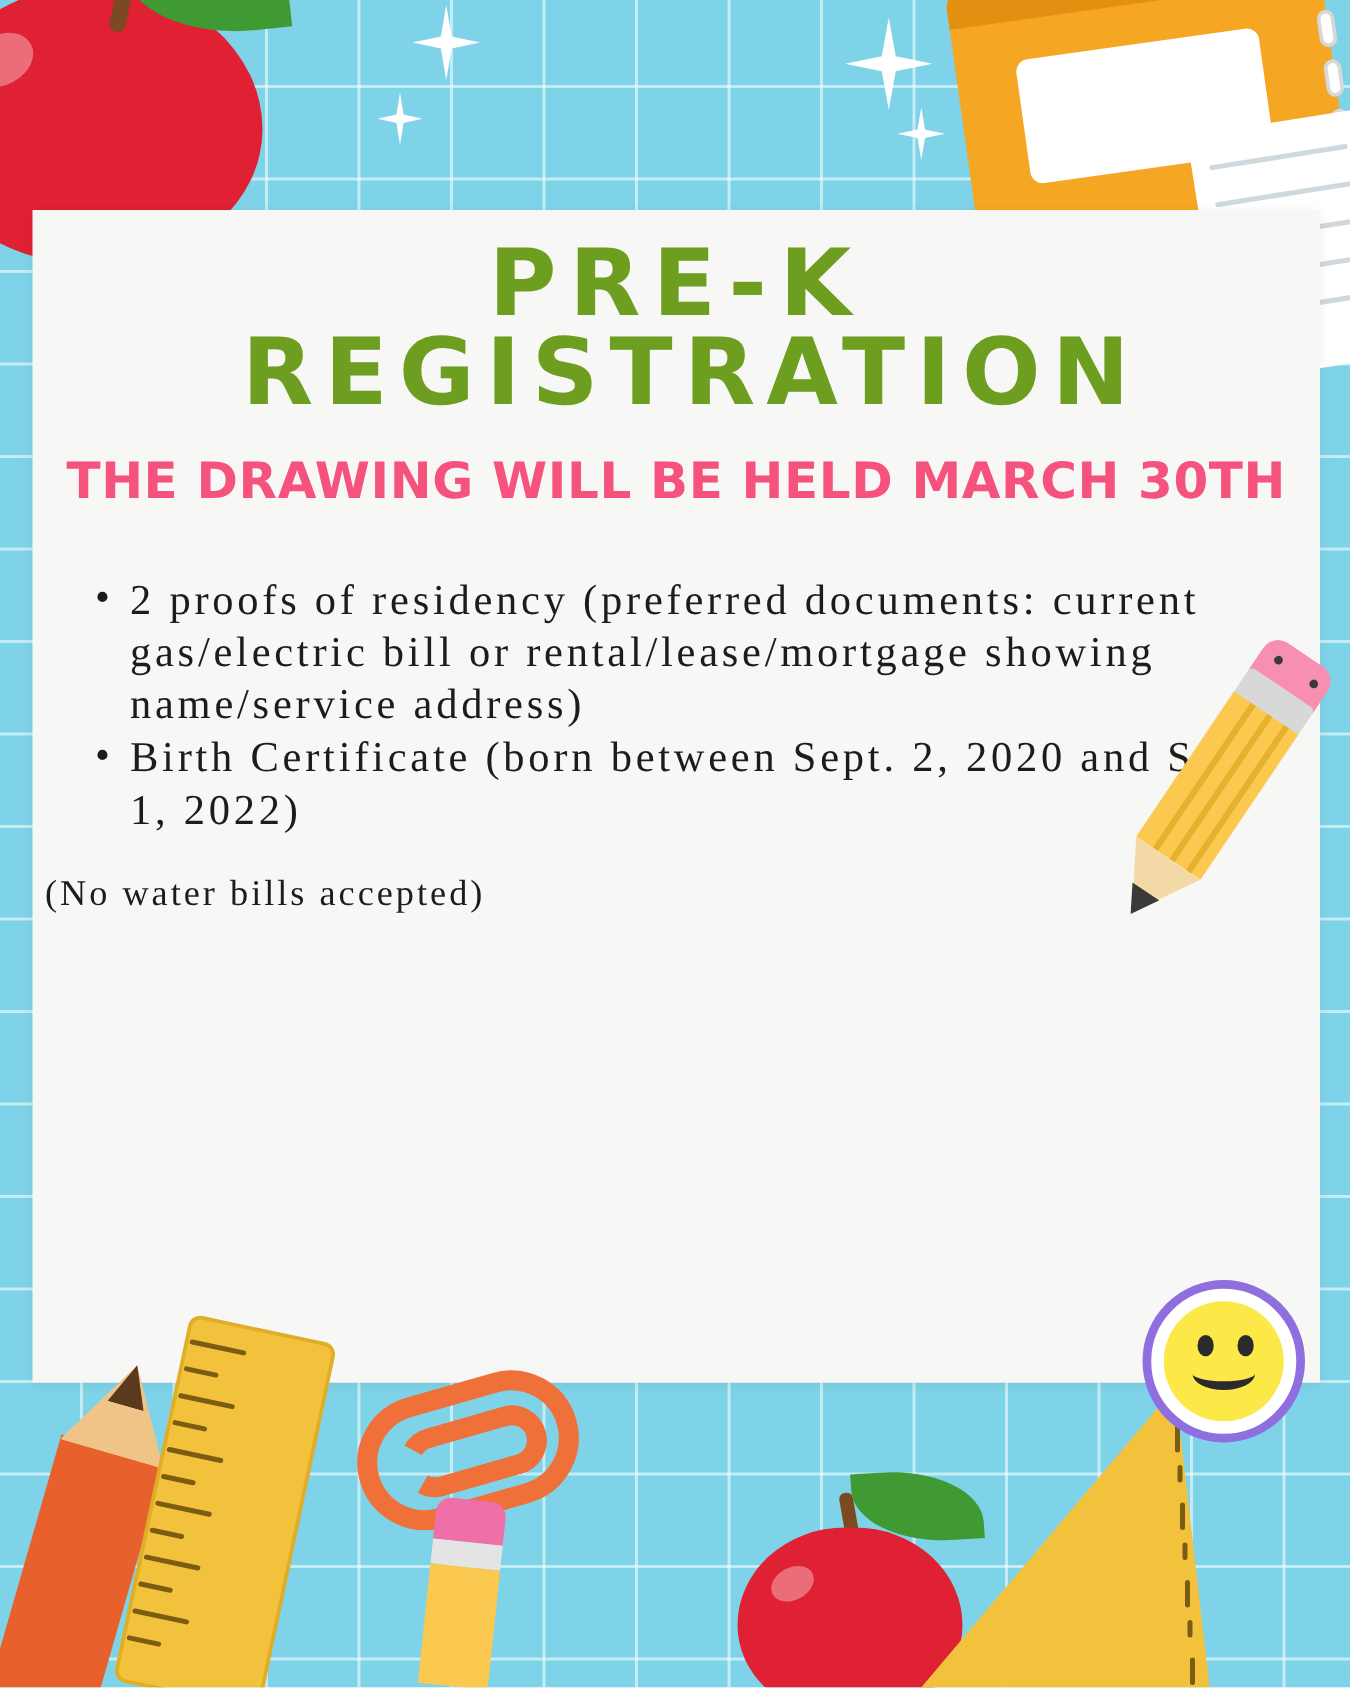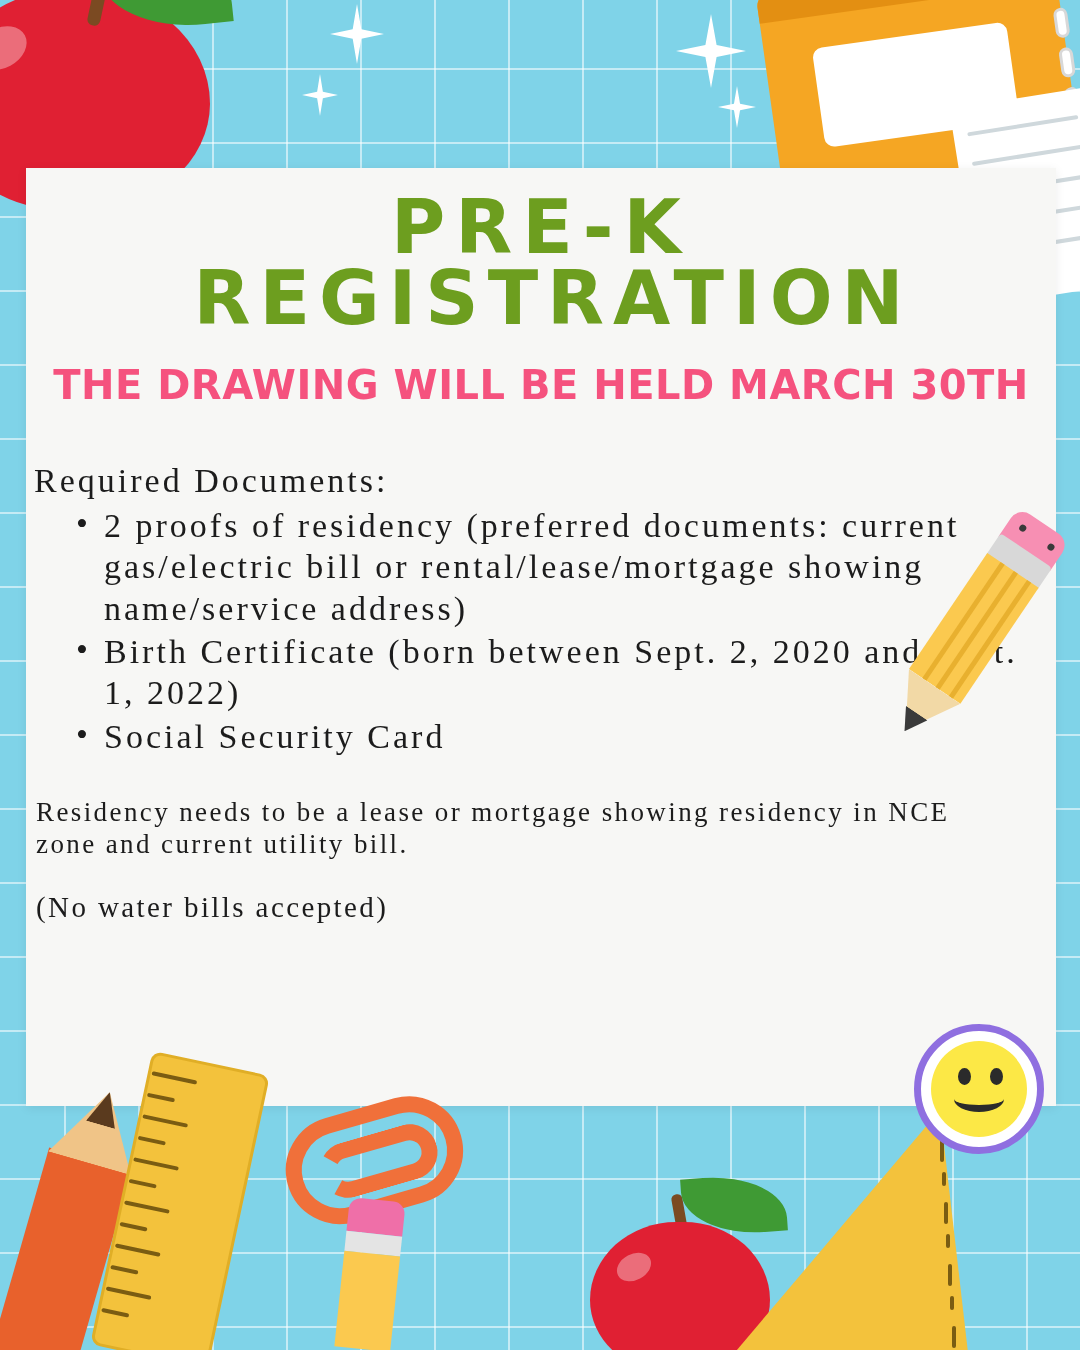--- a/index.html
+++ b/index.html
@@ -381,29 +381,26 @@
   <div id="paper">
     <div id="paper-torn-bottom"></div>
 
     <div class="h-title" id="title-line1">PRE-K</div>
     <div class="h-title" id="title-line2">REGISTRATION</div>
 
 
     <div id="drawing-note">THE DRAWING WILL BE HELD MARCH 30TH</div>
 
     <div id="docs-section">
-      <div id="docs-label">Required Documents:</div>
       <ul id="docs-list">
         <li>2 proofs of residency (preferred documents: current gas/electric bill or rental/lease/mortgage showing name/service address)</li>
         <li>Birth Certificate (born between Sept. 2, 2020 and Sept. 1, 2022)</li>
-        <li>Social Security Card</li>
       </ul>
     </div>
 
-    <div id="residency-note">Residency needs to be a lease or mortgage showing residency in NCE zone and current utility bill.</div>
 
     <div id="water-note">(No water bills accepted)</div>
   </div>
 
   <div class="deco" id="pencil-right">
     <div class="pr-eraser"></div>
     <div class="pr-eye" style="left:64px; top:-44px;"></div>
     <div class="pr-eye" style="left:98px; top:-44px;"></div>
     <div class="pr-ferrule"></div>
     <div class="pr-body"></div>

